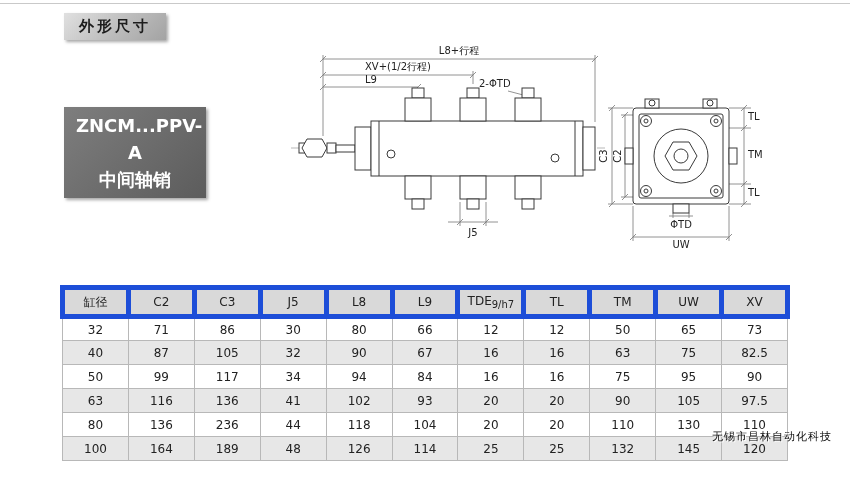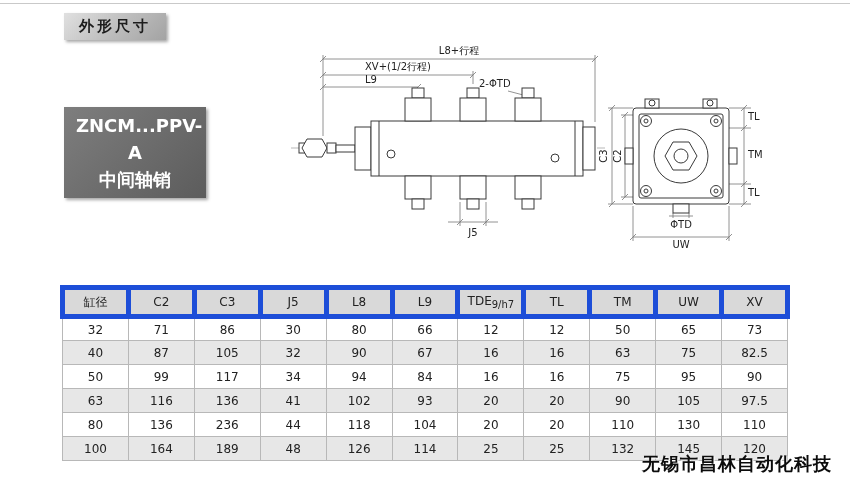--- a/index.html
+++ b/index.html
@@ -18,21 +18,21 @@
   .diagram{position:absolute;left:283px;top:36px;width:480px;height:225px}
   .dim{position:absolute;font-size:10px;color:#222;white-space:nowrap;line-height:1}
   .dim.c{transform:translateX(-50%)}
   .dim.rot{transform:translate(-50%,-50%) rotate(-90deg)}
   table.dims{position:absolute;left:60px;top:285px;width:730px;border-collapse:collapse;
     table-layout:fixed;font-size:12px;color:#222;border:1px solid #8f8f8f}
   table.dims th{background:#d9d9d9;font-weight:normal;height:29px;border:5px solid #1d4ed8;text-align:center}
   table.dims td{height:24px;border:1px solid #b8b8b8;text-align:center;background:#fff}
   table.dims tr.alt td{background:#e7e7e7}
   table.dims sub{font-size:10px}
-  .watermark{position:absolute;right:18px;top:452px;font-size:18px;font-weight:bold;color:#0c0c0c;
+  .watermark{position:absolute;right:18px;top:429px;font-size:11px;font-weight:normal;color:#0c0c0c;
     letter-spacing:1px;text-shadow:1px 1px 0 #ffffff}
 </style>
 </head>
 <body>
 
 <div class="page">
   <div class="topline"></div>
 
   <div class="label-box" id="outline-label">
     <span>外形尺寸</span>

